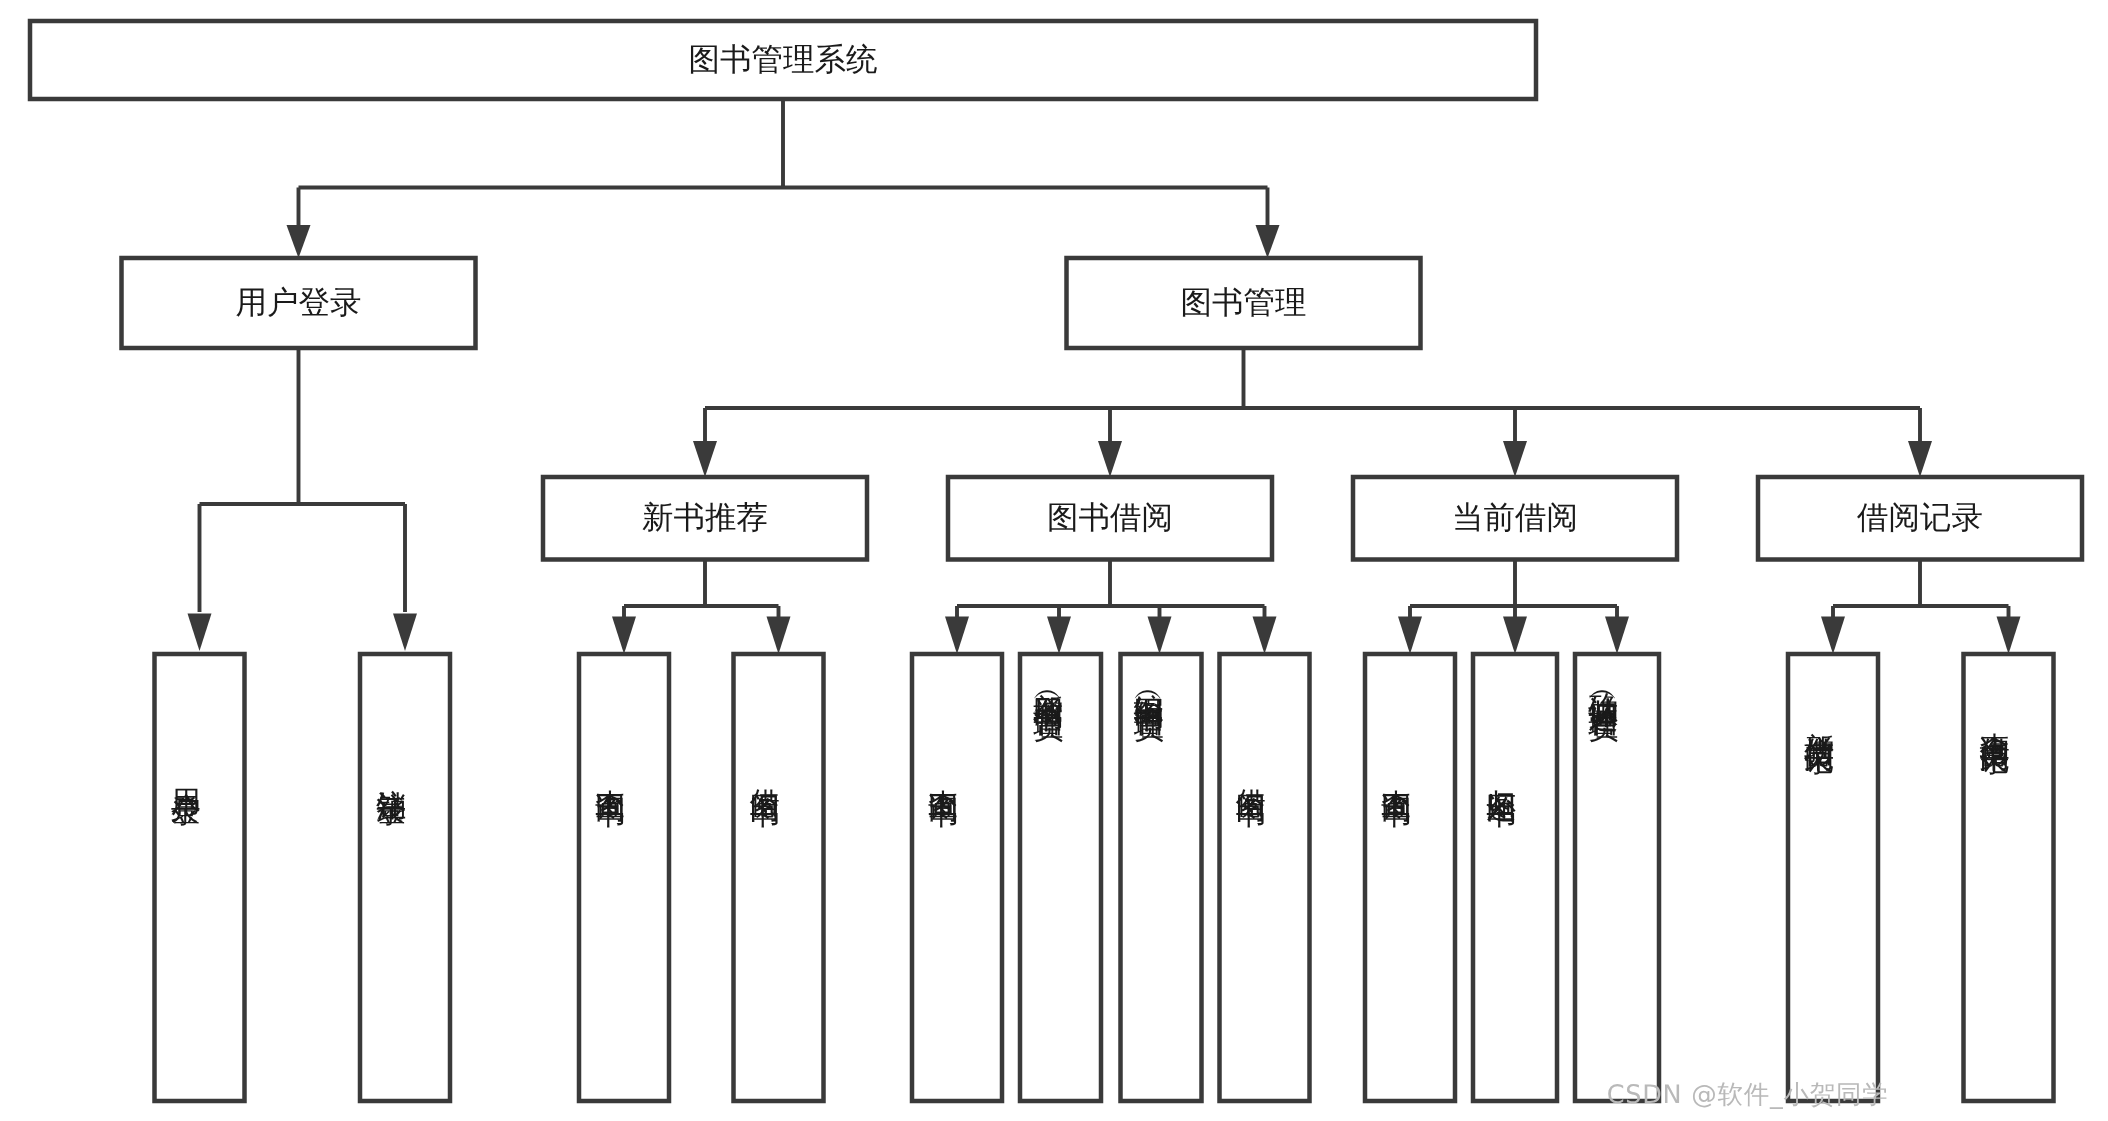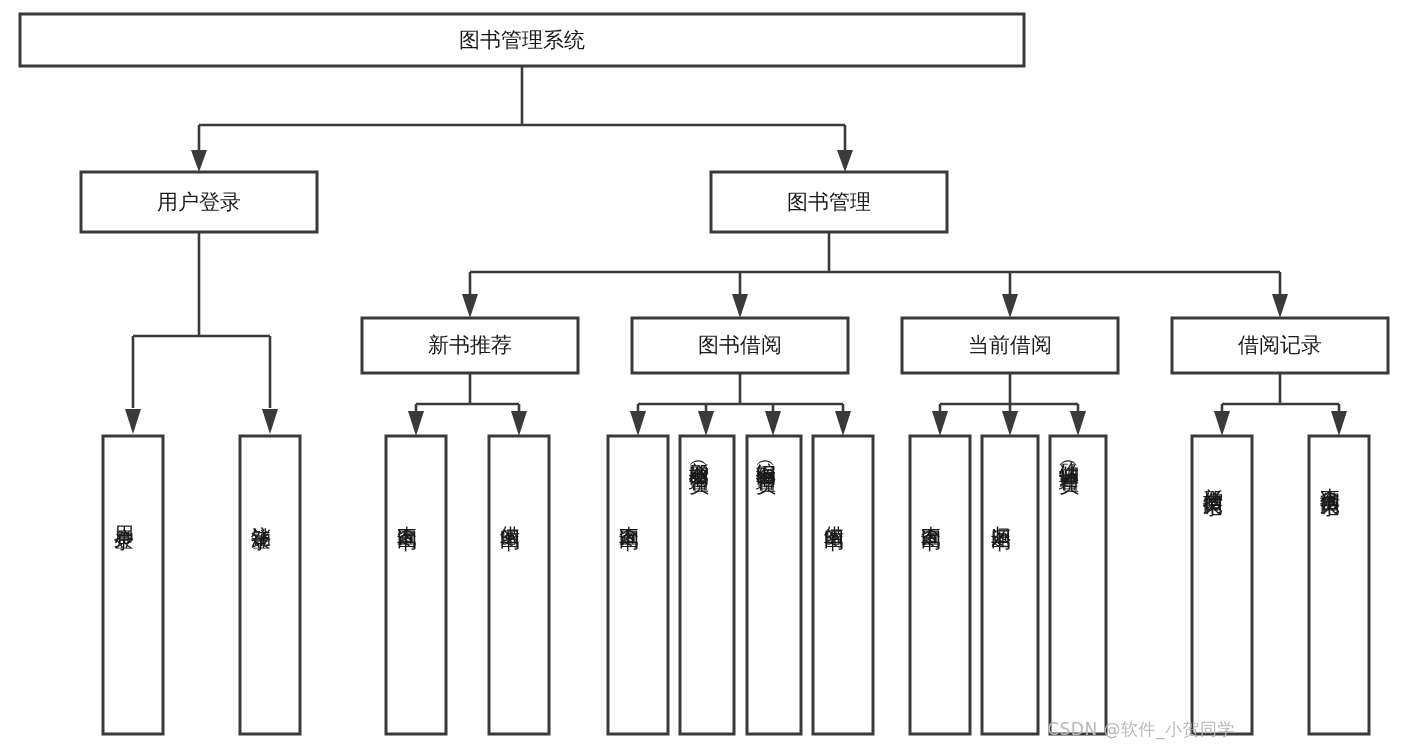--- a/index.html
+++ b/index.html
@@ -11,20 +11,21 @@
     width: 1405px;
     height: 747px;
     font-family: "DejaVu Sans", "Liberation Sans", sans-serif;
     overflow: hidden;
     position: relative;
   }
   #diagram-root {
     position: relative;
     width: 1243px;
     height: 747px;
+    padding-left: 24px;
   }
   svg.flow {
     position: absolute;
     top: 0;
     left: 0;
     width: 1405px;
     height: 747px;
   }
   .node-box {
     fill: #ffffff;

